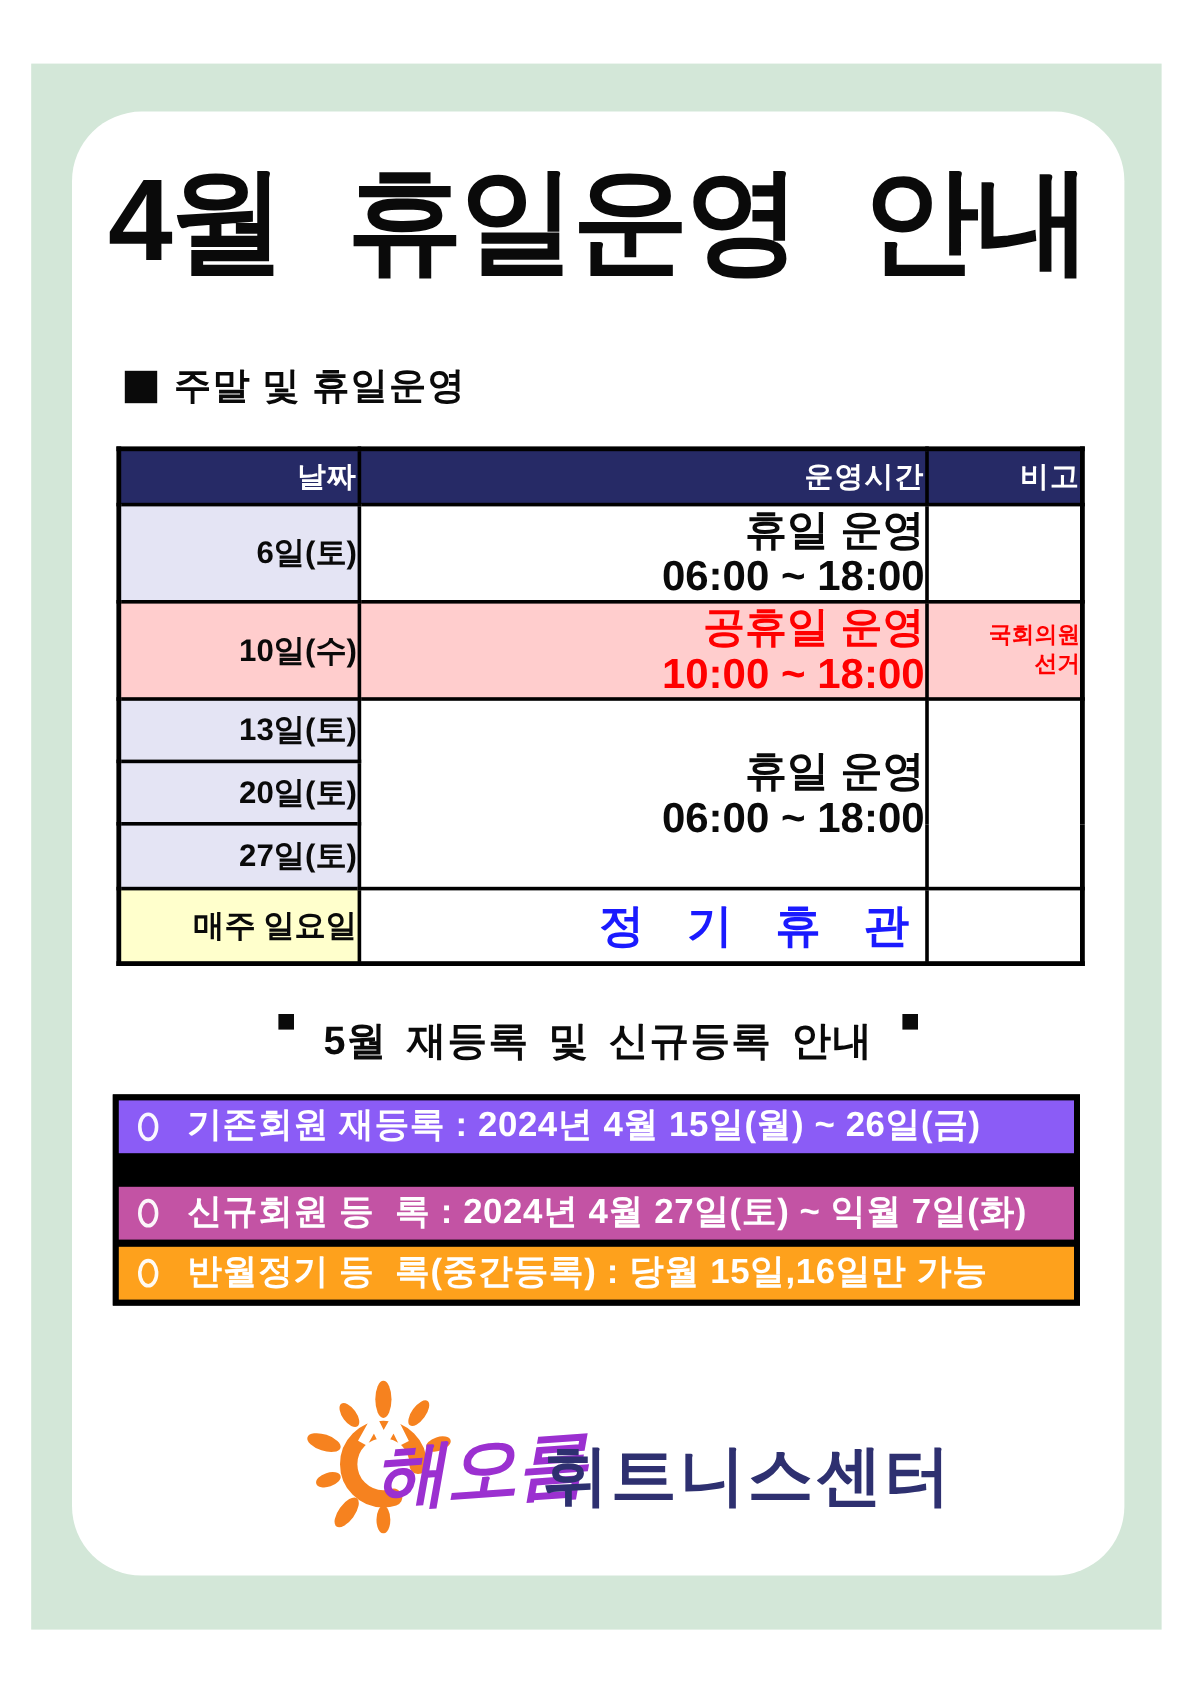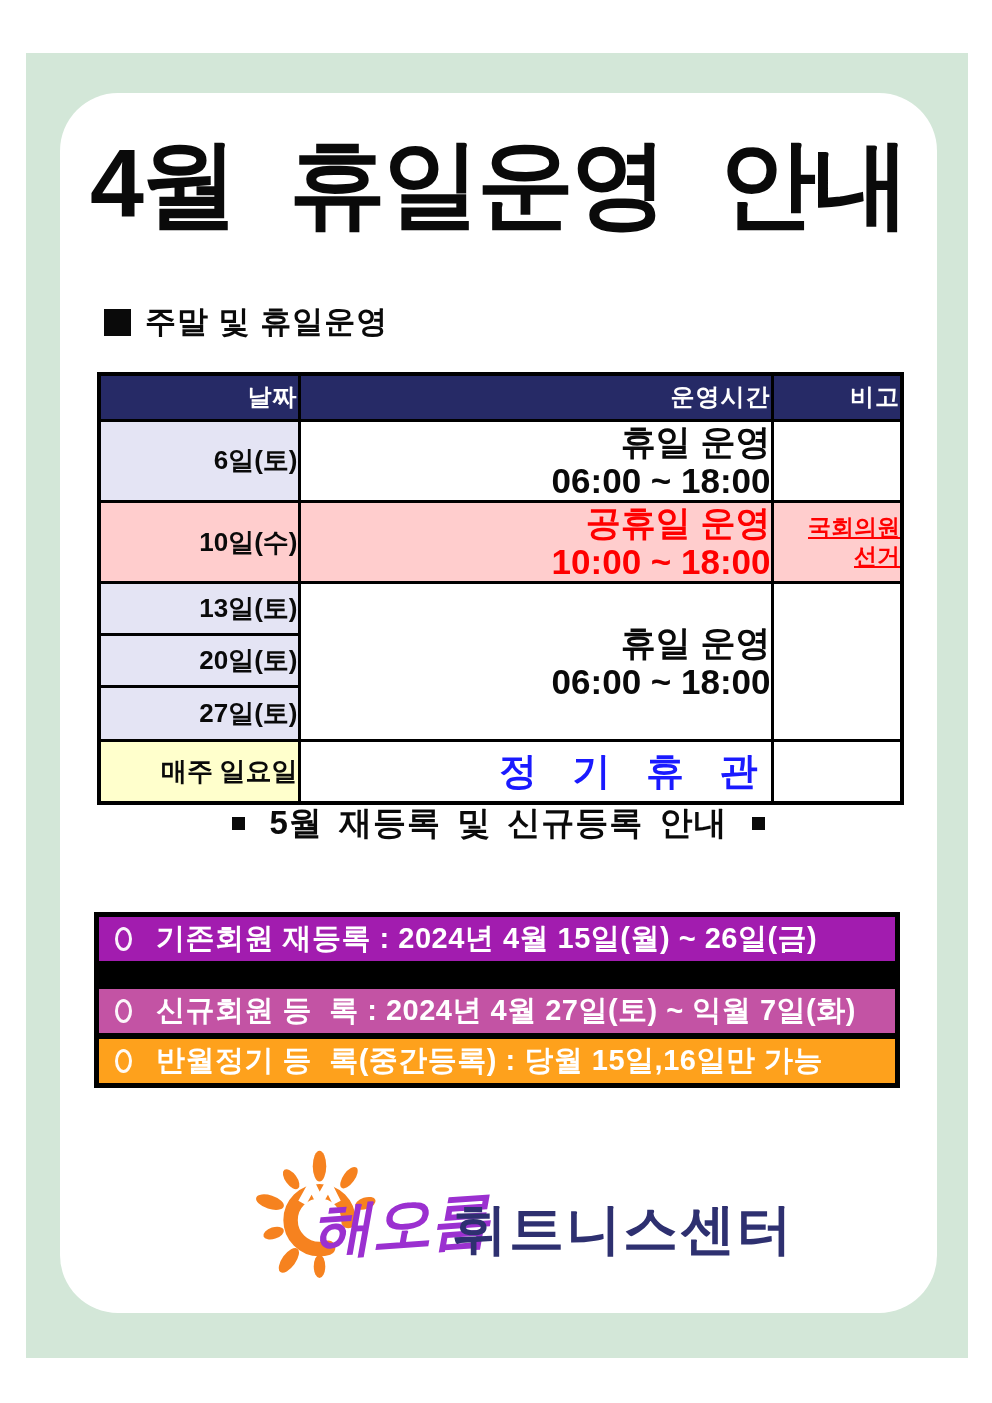--- a/index.html
+++ b/index.html
@@ -19,33 +19,33 @@
   table.sched { position: absolute; left: 37px; top: 279px; width: 803px;
     border-collapse: collapse; border: 4px solid #000; table-layout: fixed; }
   table.sched th, table.sched td { border: 3px solid #000; text-align: right; vertical-align: middle; padding: 0; }
   table.sched th { background: #262A66; color: #fff; font-size: 24px; font-weight: 800; height: 46px; letter-spacing: 1px; }
   td.datecell { background: #E4E4F4; font-size: 26px; font-weight: 800; color: #0a0a0a; }
   td.opscell  { background: #fff; }
   td.notecell { background: #fff; }
   tr.pinkrow td { background: #FFCDCD; }
   .ops-big { font-size: 35px; font-weight: 700; color: #0a0a0a; line-height: 1.12; }
   .ops-red { color: #FF0000; }
-  .note-red { font-size: 23px; font-weight: 800; color: #FF0000; line-height: 1.25; text-decoration: underline; }
+  .note-red { font-size: 19px; font-weight: 800; color: #FF0000; line-height: 1.25; }
   td.sundaycell { background: #FFFFCC; font-size: 26px; font-weight: 800; color: #0a0a0a; }
   .closed-blue { font-size: 38px; font-weight: 800; color: #1A1AFF; letter-spacing: 13px; }
 
-  .sec2-heading { position: absolute; left: 0; top: 708px; width: 100%; display: flex;
-    align-items: center; justify-content: center; gap: 24px; }
+  .sec2-heading { position: absolute; left: 0; top: 752px; width: 100%; display: flex;
+    justify-content: center; gap: 24px; }
   .sq-small { width: 13px; height: 13px; background: #0a0a0a; display: inline-block; }
   .sec2-label { font-size: 33px; font-weight: 800; color: #0a0a0a; letter-spacing: 1px; word-spacing: 6px; }
 
   .reg-box { position: absolute; left: 34px; top: 819px; width: 806px; height: 176px;
     background: #000; border: 5px solid #000; display: flex; flex-direction: column; gap: 6px; }
   .reg-bar { flex: 1; display: flex; align-items: center; padding-left: 16px; }
-  .reg-bar.blue { background: #a21caf; }
+  .reg-bar.blue { background: #8b5cf6; }
   .reg-bar.magenta { background: #C353A4; margin-top: 22px; }
   .reg-bar.orange { background: #FEA11C; }
   .circle-bullet { width: 17px; height: 24px; border: 3px solid rgba(255,255,255,0.95);
     border-radius: 50%; display: inline-block; flex: 0 0 auto; margin-right: 24px; }
   .reg-label { color: #fff; font-size: 29px; font-weight: 800; letter-spacing: 0.5px;
     white-space: pre; line-height: 1; padding-bottom: 2px; }
 
   .logo { position: absolute; left: 0; top: 1040px; width: 100%; height: 150px; }
   .sun-icon { position: absolute; left: 192px; top: 10px; width: 135px; height: 135px; }
   .script-text { position: absolute; left: 252px; top: 52px; font-size: 60px; font-weight: 900;

